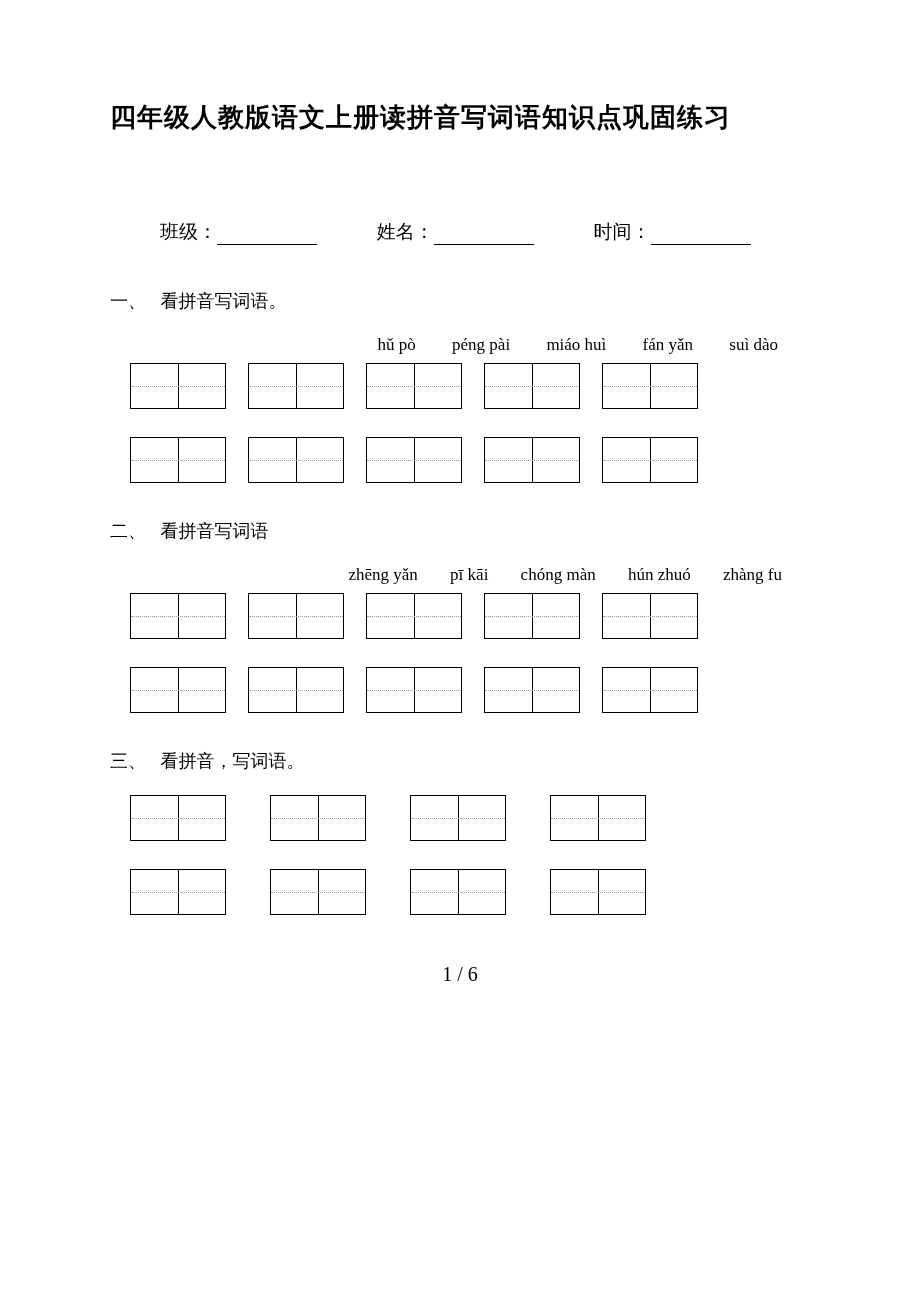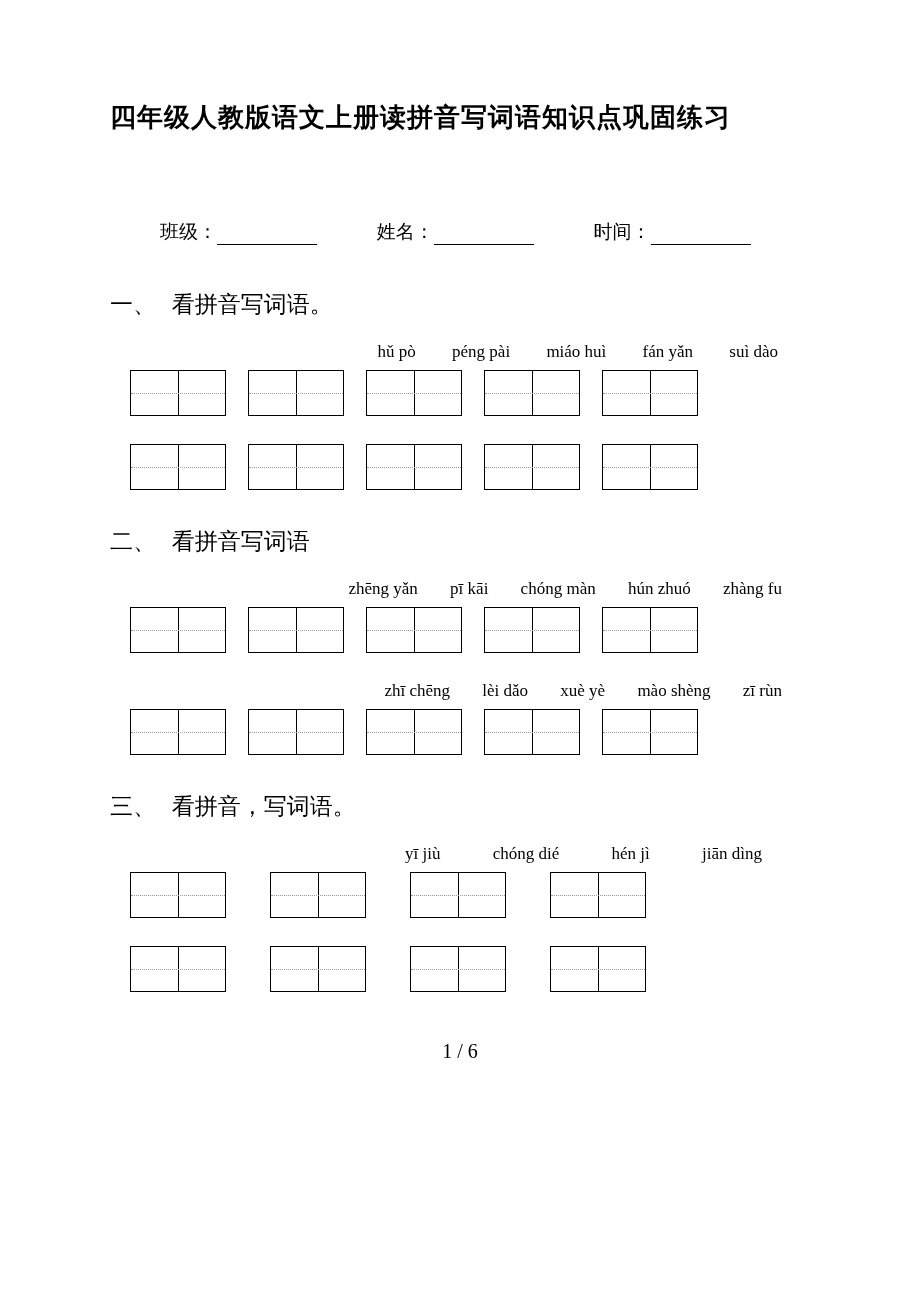--- a/index.html
+++ b/index.html
@@ -28,21 +28,21 @@
       margin-right: 55px;
     }
     .blank-line {
       display: inline-block;
       border-bottom: 1px solid #000;
       width: 100px;
       height: 18px;
       vertical-align: bottom;
     }
     .section-head {
-      font-size: 23px;
+      font-size: 18px;
       margin-bottom: 22px;
       font-family: "SimSun", "宋体", serif;
     }
     .section-num {
       display: inline-block;
       margin-right: 10px;
     }
     .pinyin-row {
       font-size: 17px;
       font-family: "Times New Roman", serif;
@@ -169,48 +169,35 @@
     <span class="pinyin-item">zhàng fu</span>
   </div>
   <div class="box-row">
     <span class="char-box solid-mid"><span class="vline2"></span></span>
     <span class="char-box solid-mid"><span class="vline2"></span></span>
     <span class="char-box solid-mid"><span class="vline2"></span></span>
     <span class="char-box solid-mid"><span class="vline2"></span></span>
     <span class="char-box solid-mid"><span class="vline2"></span></span>
   </div>
 
-  <div class="pinyin-row tight">
-    <span class="pinyin-item">zhī chēng</span>
-    <span class="pinyin-item">lèi dǎo</span>
-    <span class="pinyin-item">xuè yè</span>
-    <span class="pinyin-item">mào shèng</span>
-    <span class="pinyin-item">zī rùn</span>
-  </div>
   <div class="box-row">
     <span class="char-box solid-mid"><span class="vline2"></span></span>
     <span class="char-box solid-mid"><span class="vline2"></span></span>
     <span class="char-box solid-mid"><span class="vline2"></span></span>
     <span class="char-box solid-mid"><span class="vline2"></span></span>
     <span class="char-box solid-mid"><span class="vline2"></span></span>
   </div>
 </div>
 
 <div class="section-block">
   <div class="section-head">
     <span class="section-num">三、</span>
     <span>看拼音，写词语。</span>
   </div>
 
-  <div class="pinyin-row wide">
-    <span class="pinyin-item">yī jiù</span>
-    <span class="pinyin-item">chóng dié</span>
-    <span class="pinyin-item">hén jì</span>
-    <span class="pinyin-item">jiān dìng</span>
-  </div>
   <div class="box-row">
     <span class="char-box" style="margin-right:40px;"><span class="vline"></span></span>
     <span class="char-box" style="margin-right:40px;"><span class="vline"></span></span>
     <span class="char-box" style="margin-right:40px;"><span class="vline"></span></span>
     <span class="char-box"><span class="vline"></span></span>
   </div>
 
   <div class="box-row">
     <span class="char-box" style="margin-right:40px;"><span class="vline"></span></span>
     <span class="char-box" style="margin-right:40px;"><span class="vline"></span></span>

